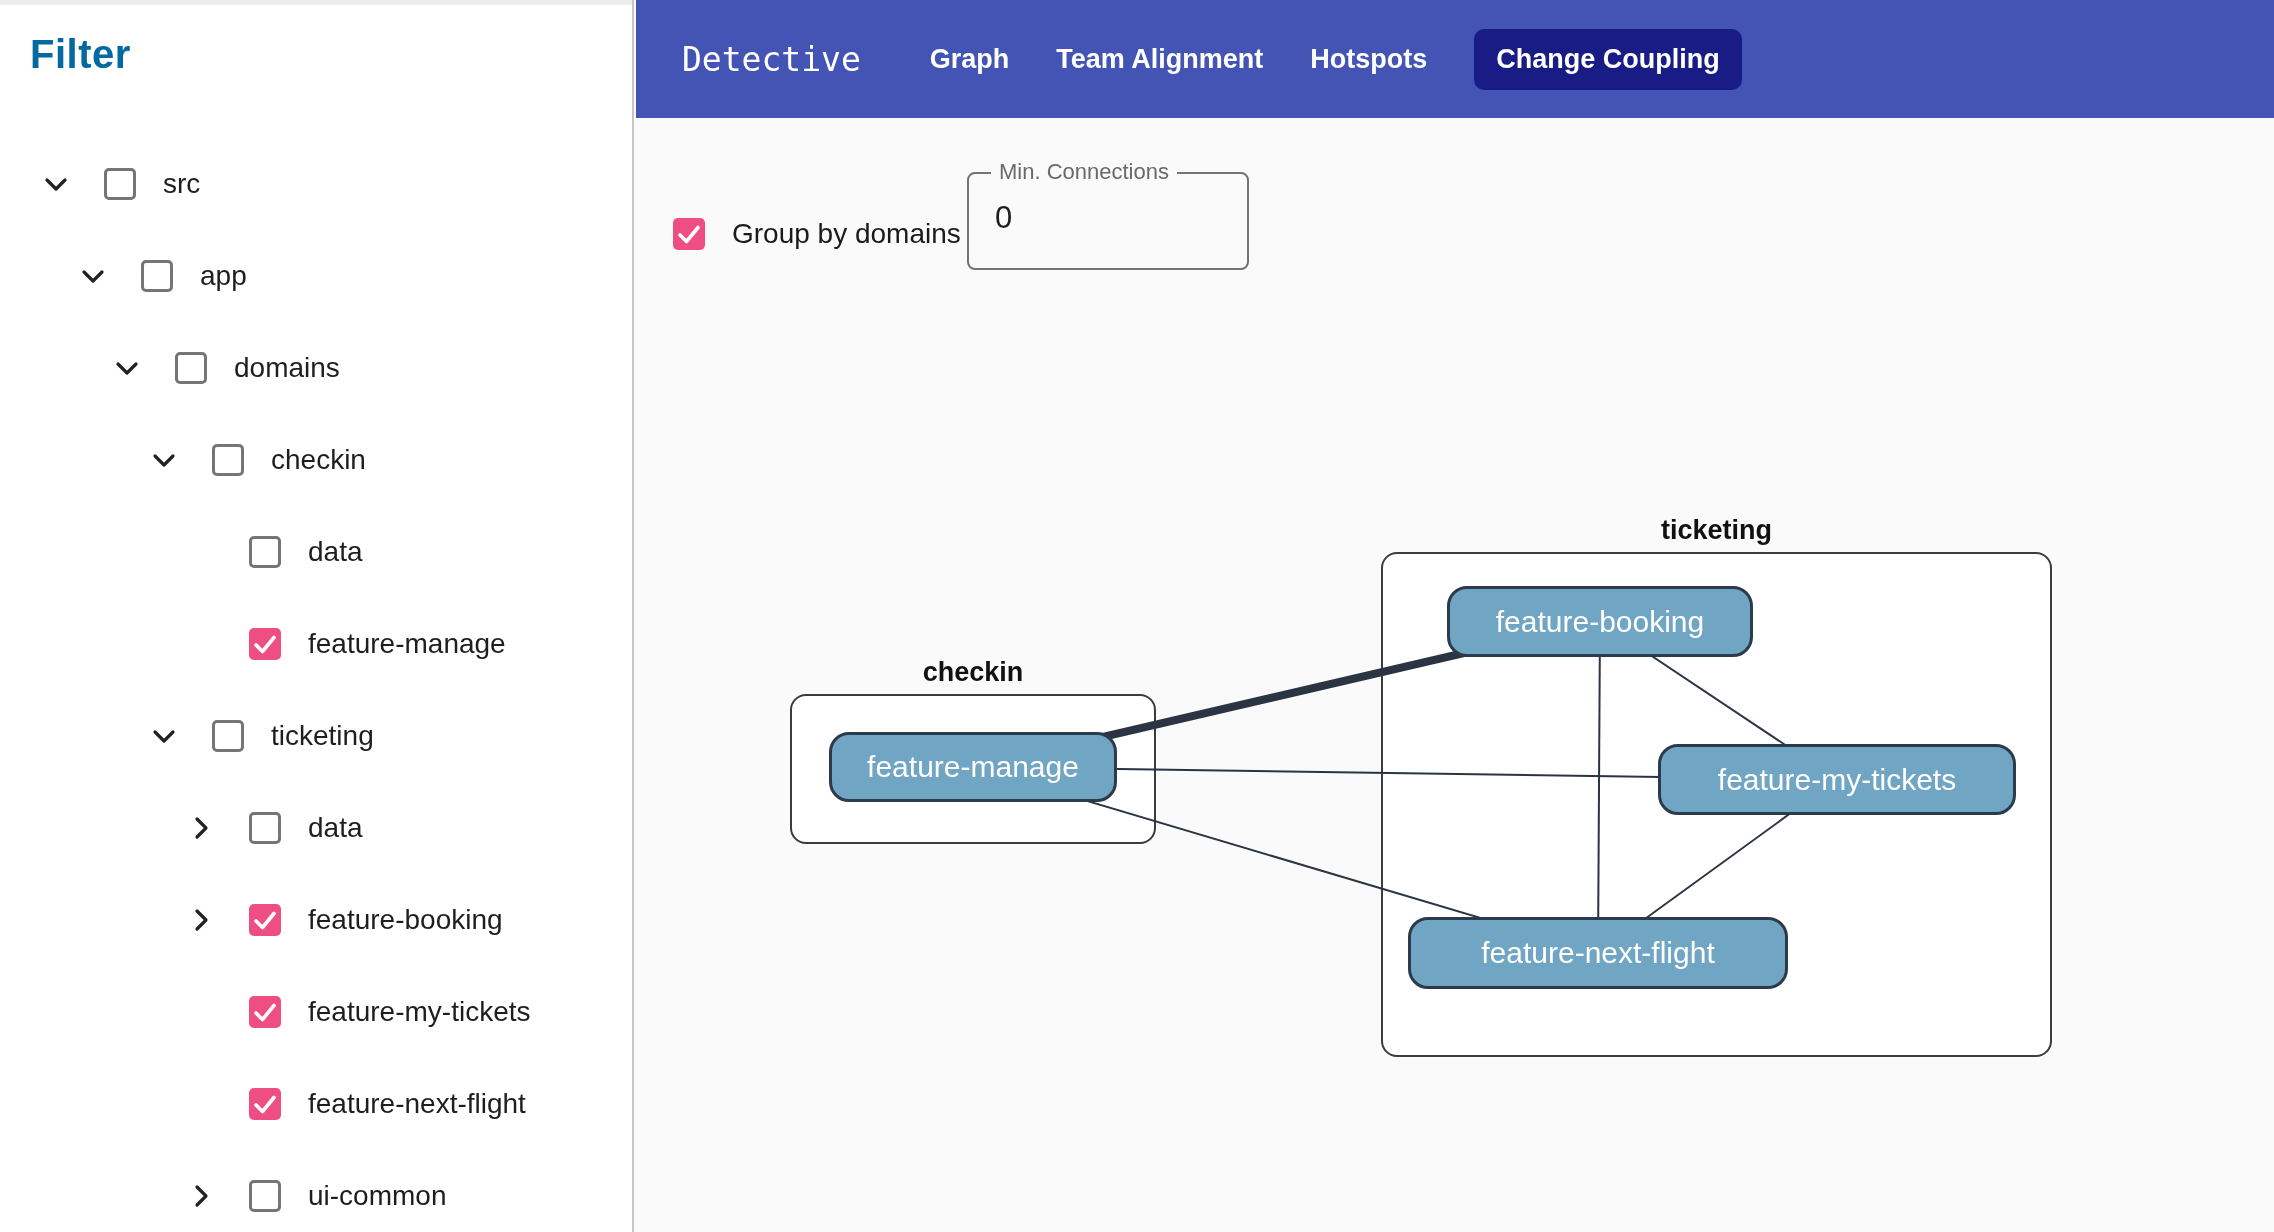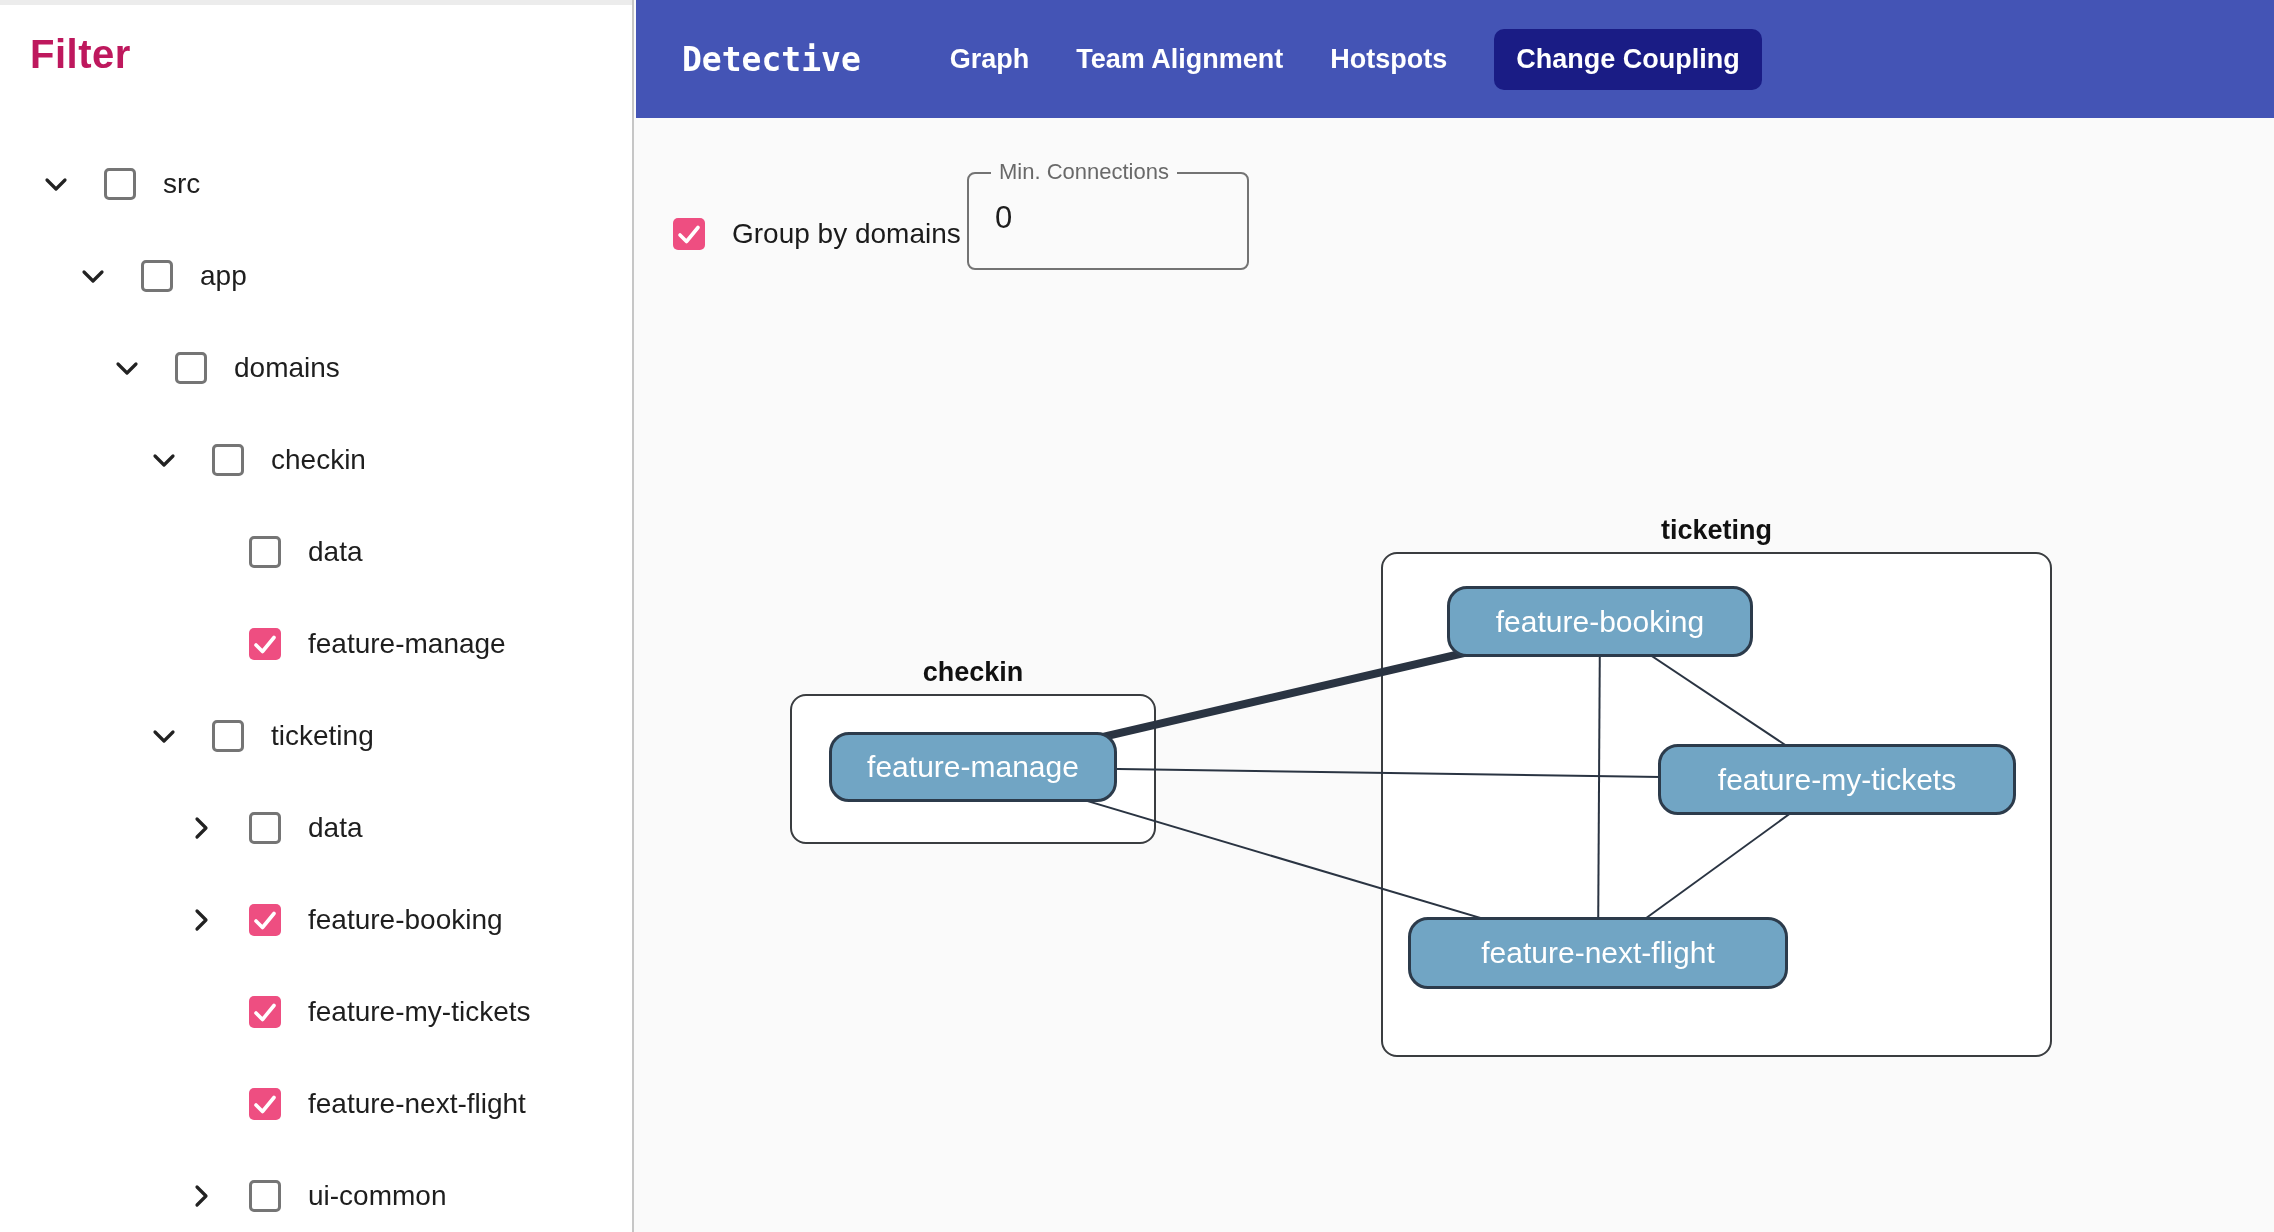--- a/index.html
+++ b/index.html
@@ -14,37 +14,37 @@
   }
   *{margin:0;padding:0;box-sizing:border-box;}
   html,body{width:2274px;height:1232px;overflow:hidden;}
   body{font-family:"Liberation Sans",sans-serif;background:#fafafa;color:var(--text);}
   .app{position:relative;width:2274px;height:1232px;}
 
   
   .sidebar{position:absolute;left:0;top:0;width:634px;height:1232px;background:#ffffff;
            border-right:2px solid #c6c6c6;}
   .sidebar-topstrip{position:absolute;left:0;top:0;width:100%;height:5px;background:#ececec;}
-  .filter-title{position:absolute;left:30px;top:32px;font-size:40px;font-weight:700;color:#be185d;letter-spacing:0.5px;}
+  .filter-title{position:absolute;left:30px;top:32px;font-size:40px;font-weight:700;color:#0369a1;letter-spacing:0.5px;}
   .tree{position:absolute;left:0;top:138px;width:100%;}
   .tree-row{height:92px;display:flex;align-items:center;cursor:pointer;}
   .chev-slot{width:65px;display:flex;align-items:center;flex:none;}
   .chev{width:34px;height:34px;display:block;}
   .cbox{width:32px;height:32px;flex:none;border-radius:5px;position:relative;}
   .cbox.unchecked{border:3px solid #757575;background:#fff;}
   .cbox.checked{background:var(--accent);}
   .cbox svg{position:absolute;left:0;top:0;width:100%;height:100%;}
   .tree-label{margin-left:27px;font-size:28px;color:#1e1e1e;white-space:nowrap;}
 
   
   .main{position:absolute;left:636px;top:0;width:1638px;height:1232px;background:#fafafa;}
   .navbar{position:absolute;left:0;top:0;width:100%;height:118px;background:var(--nav-bg);
           display:flex;align-items:center;padding-left:46px;}
-  .brand{font-family:"DejaVu Sans Mono",monospace;font-weight:700;font-size:33px;color:#fff;
-         margin-right:42px;letter-spacing:0px;cursor:pointer;}
+  .brand{font-family:"DejaVu Sans Mono",monospace;font-weight:400;font-size:33px;color:#fff;
+         margin-right:22px;letter-spacing:0px;cursor:pointer;}
   .tab{font-size:27px;font-weight:700;color:#fff;margin-left:47px;cursor:pointer;white-space:nowrap;}
   .tab.active{background:var(--nav-active);border-radius:10px;padding:15px 22px;text-align:center;}
 
   
   .ctl-checkbox{position:absolute;left:37px;top:218px;width:32px;height:32px;border-radius:5px;
                 background:var(--accent);cursor:pointer;}
   .ctl-checkbox svg{position:absolute;left:0;top:0;width:100%;height:100%;}
   .ctl-label{position:absolute;left:96px;top:218px;height:32px;line-height:32px;font-size:28px;color:#1b1b1b;}
   .ofield{position:absolute;left:331px;top:172px;width:282px;height:98px;border:2px solid #737373;
           border-radius:8px;}

